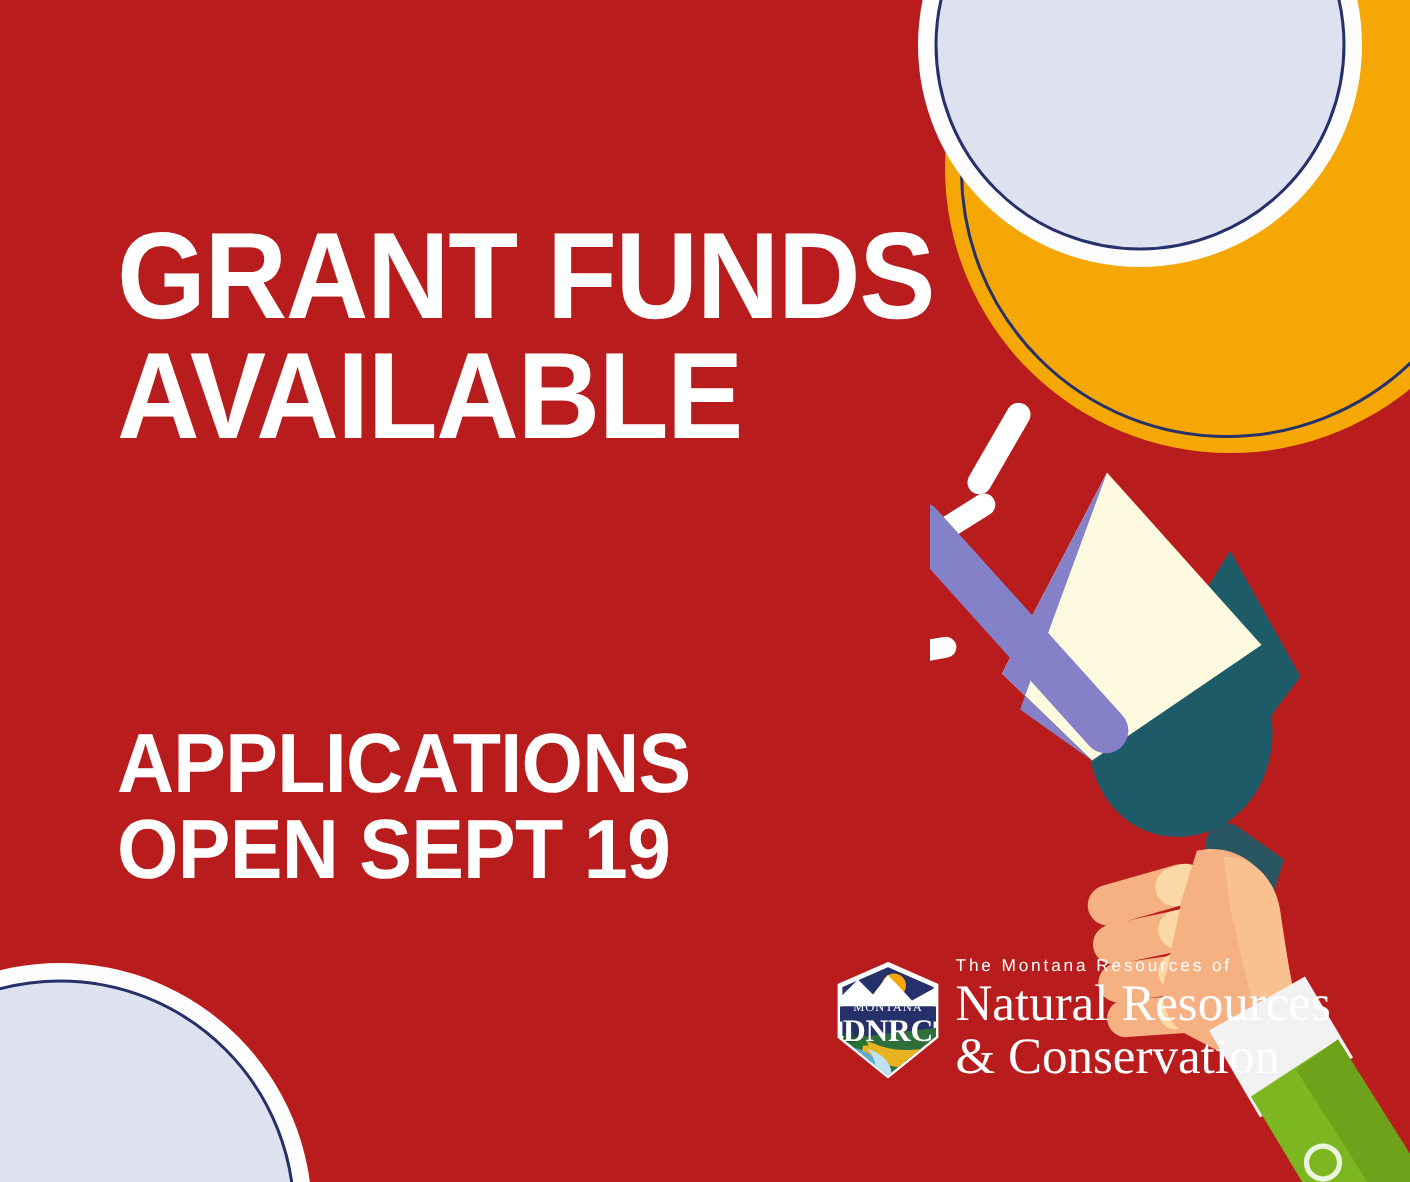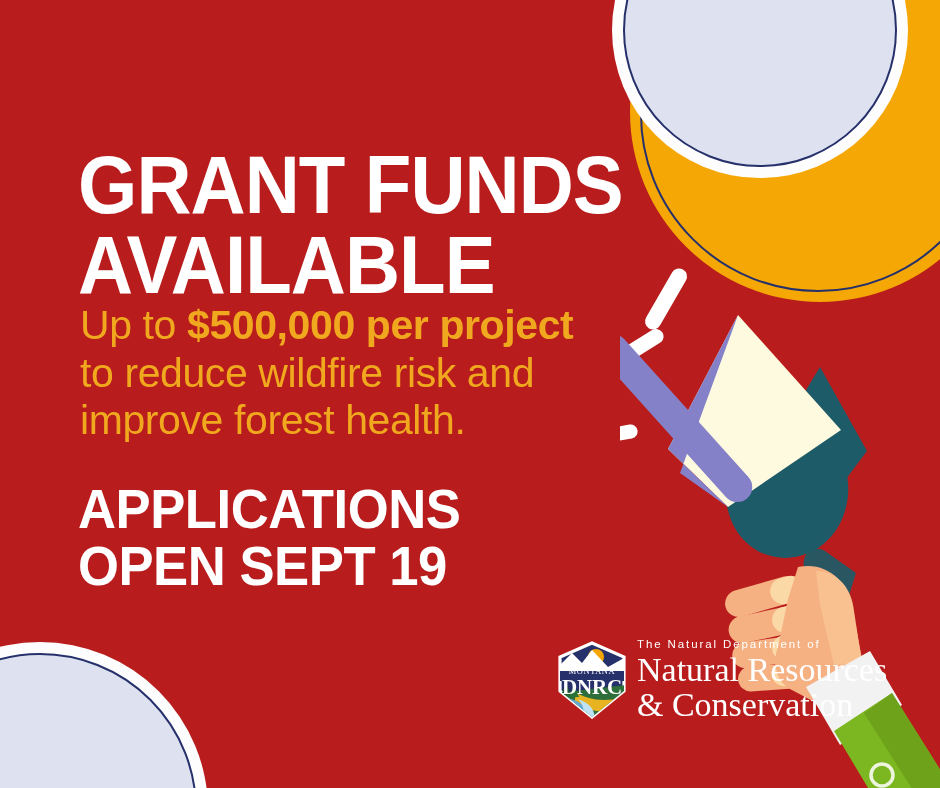--- a/index.html
+++ b/index.html
@@ -186,25 +186,20 @@
     <g>
       <path d="M214 476 L272 438 L380 610 L318 650 Z" fill="#7cb721"></path>
       <path d="M244 458 L272 438 L380 610 L352 628 Z" fill="#6da21a"></path>
       <circle cx="262" cy="520" r="11" fill="none" stroke="#eef5df" stroke-width="3.5"></circle>
       <circle cx="284" cy="552" r="11" fill="none" stroke="#eef5df" stroke-width="3.5"></circle>
     </g>
   </svg>
 
   <h1 id="headline"><span class="l1">GRANT FUNDS</span><span class="l2">AVAILABLE</span></h1>
 
-  <div id="subcopy">
-    <span class="ln"><span>Up to </span><b>$500,000 per project</b></span>
-    <span class="ln">to reduce wildfire risk and</span>
-    <span class="ln">improve forest health.</span>
-  </div>
 
   <div id="cta"><span class="l1">APPLICATIONS</span><span class="l2">OPEN SEPT 19</span></div>
 
   <div id="logo">
     <svg id="logo-mark" viewBox="0 0 72 78">
       <defs>
         <clipPath id="shieldclip">
           <path d="M36 2 L68 16 L68 50 L36 76 L4 50 L4 16 Z"></path>
         </clipPath>
       </defs>
@@ -217,18 +212,18 @@
         <path d="M20 52 C34 58 44 62 70 56 L70 70 C46 74 32 68 18 64 Z" fill="#e8b320"></path>
         <path d="M6 56 C22 58 34 66 30 78 L8 78 Z" fill="#5fa8d8"></path>
         <path d="M22 58 C34 62 40 70 38 78 L26 78 C30 70 26 62 22 58 Z" fill="#bfe2f5"></path>
         <path d="M10 42 L15 54 L5 54 Z" fill="#1f5a2b"></path>
         <path d="M18 44 L23 56 L13 56 Z" fill="#2a7336"></path>
       </g>
       <text x="36" y="33" text-anchor="middle" fill="#ffffff" font-family="Liberation Serif, serif" font-size="8.4" letter-spacing="0.6">MONTANA</text>
       <text x="36" y="53" text-anchor="middle" fill="#ffffff" font-family="Liberation Serif, serif" font-size="21" font-weight="bold" letter-spacing="-0.2">DNRC</text>
     </svg>
     <div id="logo-words">
-      <div id="logo-dept">The Natural Department of</div>
+      <div id="logo-dept">The Montana Resources of</div>
       <div id="logo-name"><span class="l1">Natural Resources</span><span class="l2">&amp; Conservation</span></div>
     </div>
   </div>
 
 </div>
 
 </body></html>

